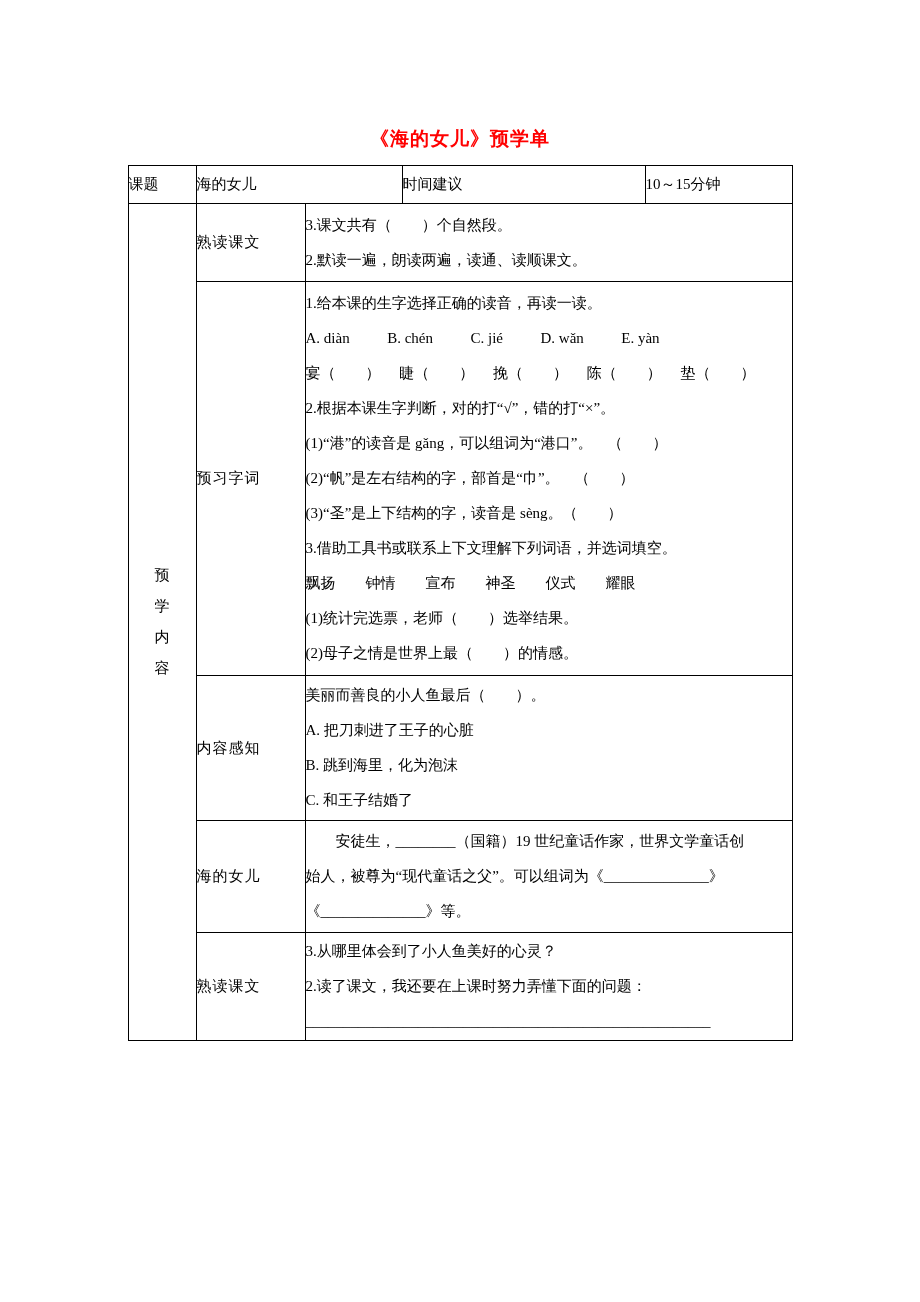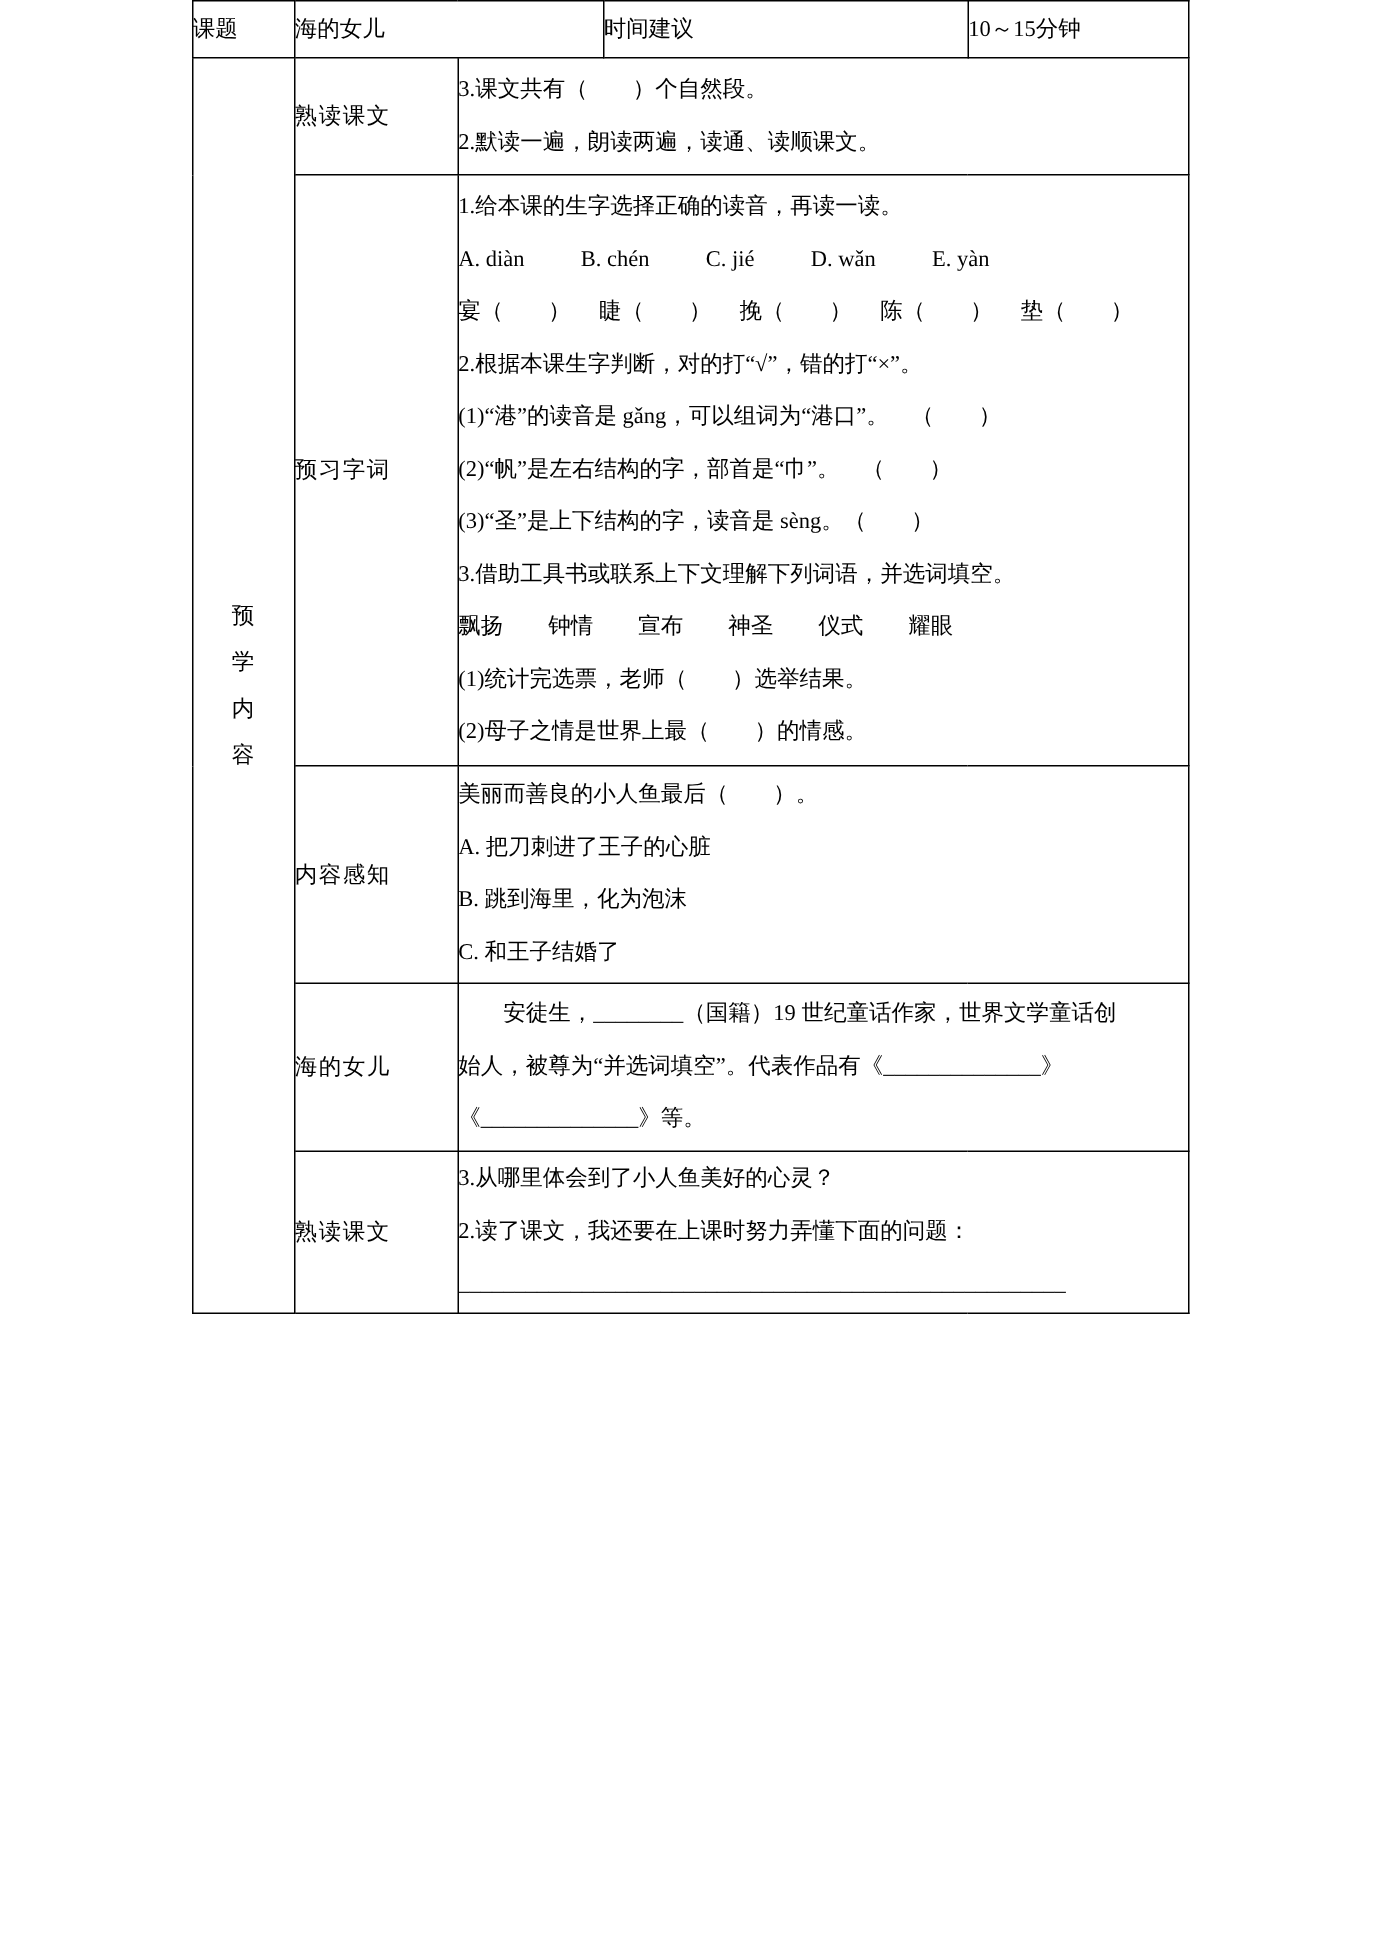--- a/index.html
+++ b/index.html
@@ -66,20 +66,21 @@
     font-size: 15px;
     margin: 12px 0;
     letter-spacing: 0;
   }
 </style>
 </head>
 <body>
 
 <div class="page">
 
+  <h1 class="doc-title">《海的女儿》预学单</h1>
 
   <table class="worksheet">
     <colgroup>
       <col style="width:68px">
       <col style="width:109px">
       <col style="width:97px">
       <col style="width:243px">
       <col style="width:147px">
     </colgroup>
 
@@ -129,21 +130,21 @@
         <div class="content-line">A. 把刀刺进了王子的心脏</div>
         <div class="content-line">B. 跳到海里，化为泡沫</div>
         <div class="content-line">C. 和王子结婚了</div>
       </td>
     </tr>
 
     <tr class="r-material">
       <td class="section-label-cell">海的女儿</td>
       <td colspan="3" class="content-cell">
         <div class="content-line">　　安徒生，________（国籍）19 世纪童话作家，世界文学童话创</div>
-        <div class="content-line">始人，被尊为“并选词填空”。代表作品有《______________》</div>
+        <div class="content-line">始人，被尊为“现代童话之父”。可以组词为《______________》</div>
         <div class="content-line">《______________》等。</div>
       </td>
     </tr>
 
     <tr class="r-question">
       <td class="section-label-cell">熟读课文</td>
       <td colspan="3" class="content-cell">
         <div class="content-line">3.从哪里体会到了小人鱼美好的心灵？</div>
         <div class="content-line">2.读了课文，我还要在上课时努力弄懂下面的问题：</div>
         <div class="content-line">______________________________________________________</div>

